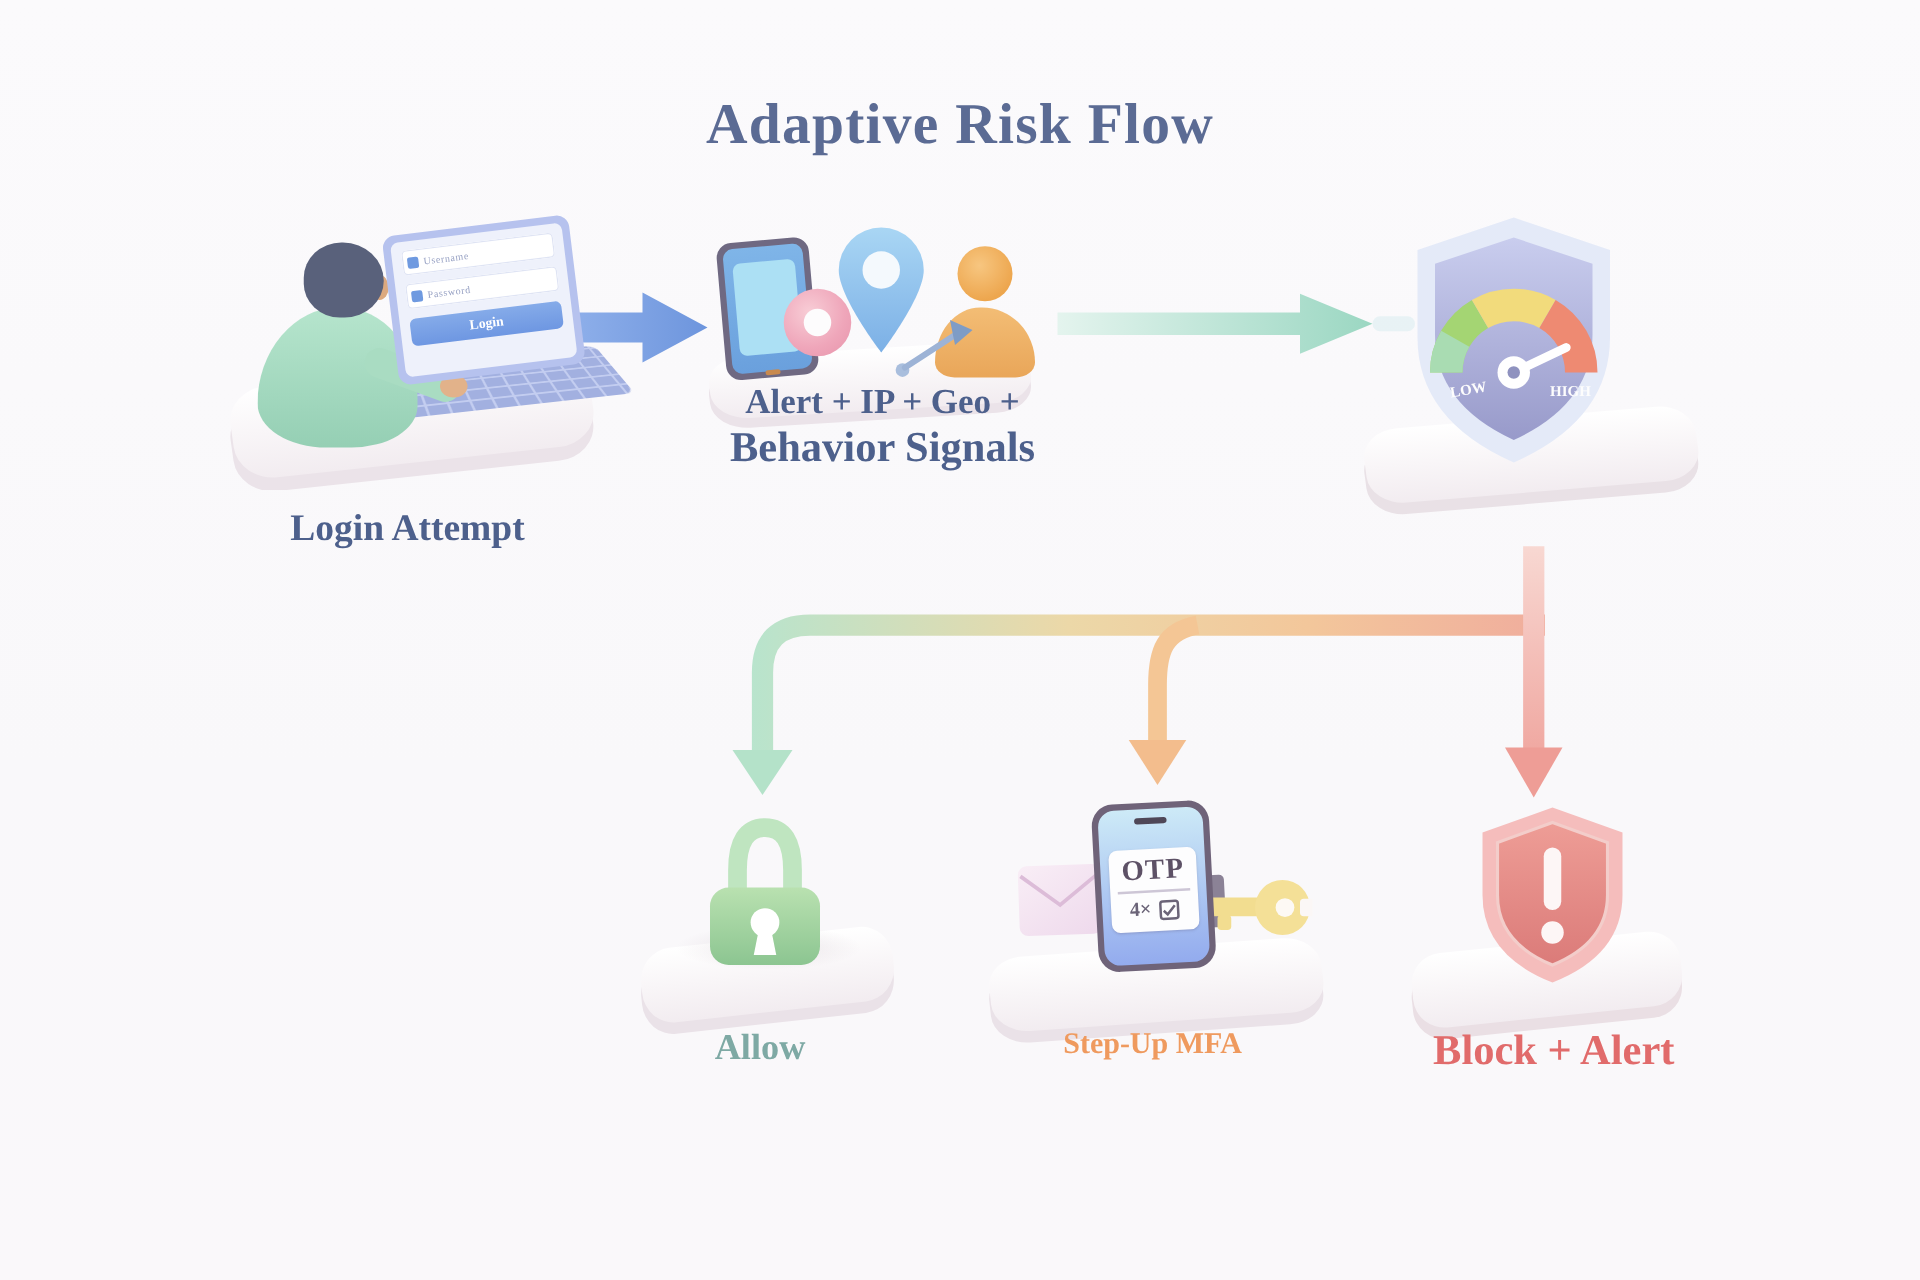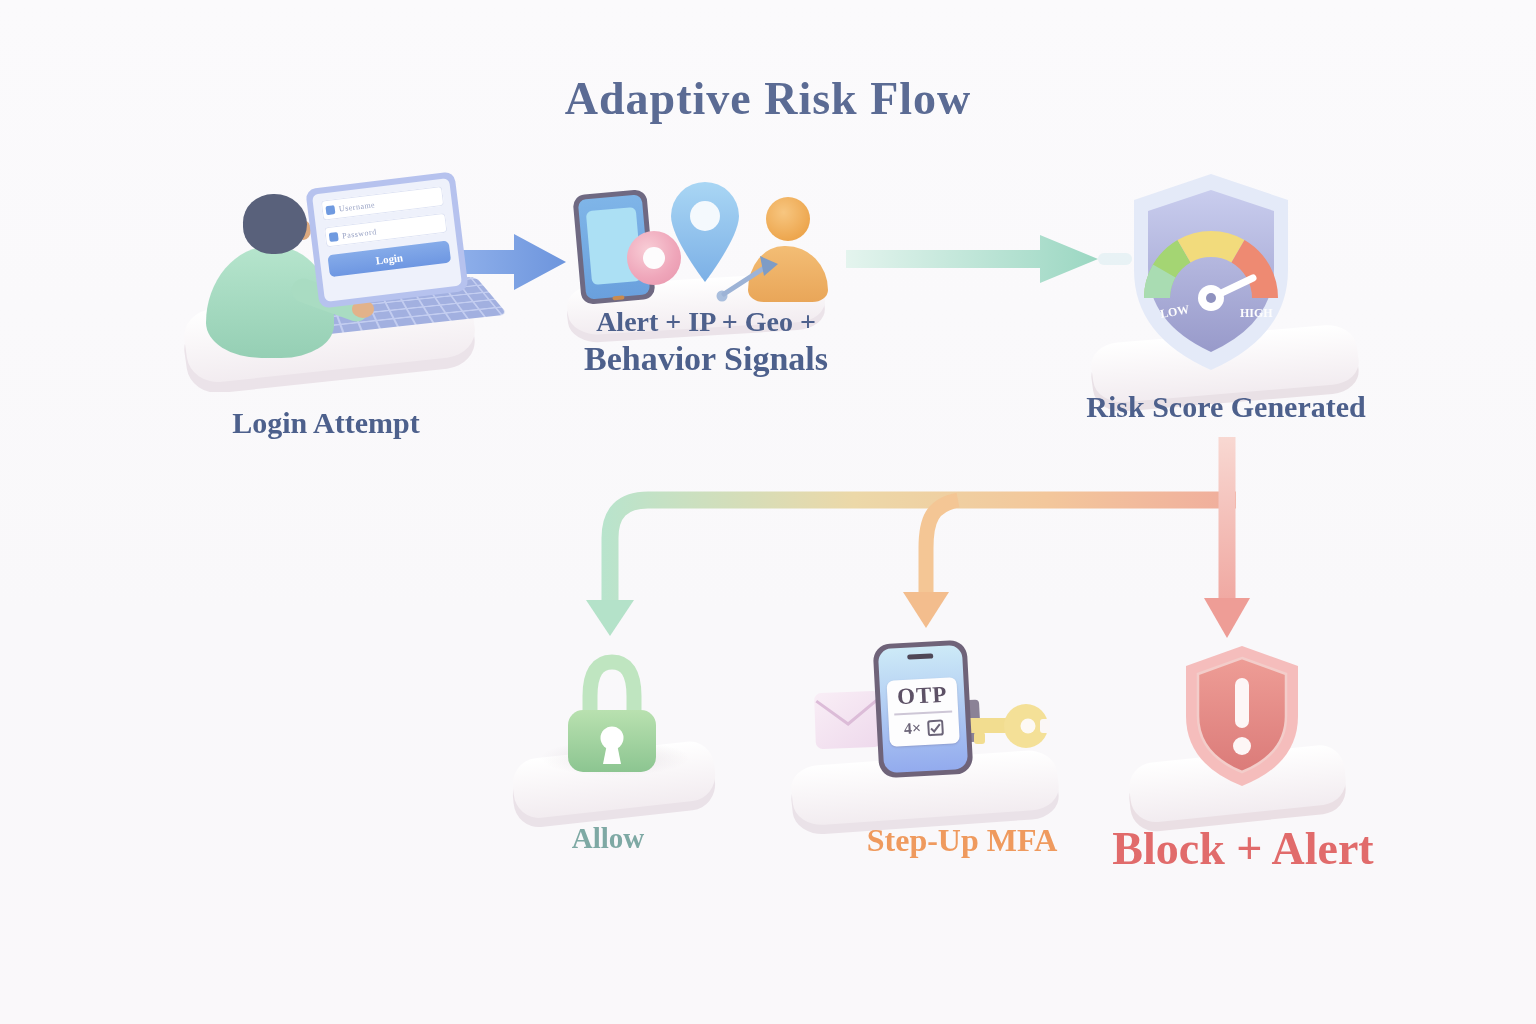--- a/index.html
+++ b/index.html
@@ -16,22 +16,22 @@
   }
   
   .node-label{
     transform:translateX(-50%); font-weight:bold; color:#4d608c; white-space:nowrap; text-align:center;
   }
   .lbl-login{left:303px; top:406px; font-size:30px;margin-left:23px;}
   .lbl-sig1{left:706px; top:306px; font-size:28px;}
   .lbl-sig2{left:706px; top:340px; font-size:34px;}
   .lbl-risk{left:1226px; top:390px; font-size:30px;}
   .lbl-allow{left:608px; top:822px; font-size:29px; color:#7ea9a4;}
-  .lbl-mfa{left:922px; top:822px; font-size:32px; color:#ef9a5e;margin-left:40px;}
-  .lbl-block{left:1243px; top:822px; font-size:46px; color:#e16b6b;}
+  .lbl-mfa{left:922px; top:822px; font-size:24px; color:#ef9a5e;}
+  .lbl-block{left:1243px; top:822px; font-size:34px; color:#e16b6b;}
   
   .platform{pointer-events:none;}
   
   .hair{left:243px; top:194px; width:64px; height:60px; background:#59617b; border-radius:48% 52% 50% 46%;}
   .ear{left:296px; top:220px; width:15px; height:20px; background:#dca97f; border-radius:50%;}
   .body-shirt{left:206px; top:246px; width:128px; height:112px;
     background:linear-gradient(180deg,#b6e5cd,#95cfb4);
     border-radius:52% 48% 42% 44% / 70% 66% 30% 32%;}
   .arm{left:290px; top:288px; width:80px; height:24px; background:#a9dcc2; border-radius:12px; transform:rotate(20deg);}
   .hand{left:352px; top:300px; width:22px; height:18px; background:#e2b28a; border-radius:50%;}
@@ -215,21 +215,20 @@
       <path d="M41,130 A54,54 0 0 1 48.2,103" fill="none" stroke="#a9dcb2" stroke-width="26"></path>
       <path d="M68,83.2 A54,54 0 0 1 122,83.2" fill="none" stroke="#f2db7c" stroke-width="26"></path>
       <path d="M122,83.2 A54,54 0 0 1 149,130" fill="none" stroke="#ee8a72" stroke-width="26"></path>
       <line x1="95" y1="130" x2="137" y2="110" stroke="#ffffff" stroke-width="7" stroke-linecap="round"></line>
       <circle cx="95" cy="130" r="13" fill="#ffffff"></circle>
       <circle cx="95" cy="130" r="5" fill="#8f92bf"></circle>
       <text x="44" y="148" font-size="12" font-weight="bold" fill="#fdfdfd" transform="rotate(-10 56 144)">LOW</text>
       <text x="124" y="149" font-size="12" font-weight="bold" fill="#fdfdfd">HIGH</text>
     </g>
   </svg>
-  <div class="abs node-label lbl-risk">Risk Score Generated</div>
 
   <svg class="abs platform" style="left:504px;top:736px" width="220" height="92" viewBox="0 0 300 120" preserveAspectRatio="none">
     <rect x="12" y="32" width="276" height="76" rx="34" fill="#eae2e8" transform="rotate(-6 150 70)"></rect>
     <rect x="12" y="18" width="276" height="78" rx="34" fill="url(#platTop)" transform="rotate(-6 150 57)"></rect>
   </svg>
   <div class="abs soft-shadow" style="left:540px;top:740px;width:150px;height:36px"></div>
   <svg class="abs" style="left:558px;top:646px" width="108" height="128" viewBox="0 0 108 128">
     <path d="M32,74 L32,50 Q32,16 54,16 Q76,16 76,50 L76,74" fill="none" stroke="#bfe5c0" stroke-width="15"></path>
     <rect x="10" y="64" width="88" height="62" rx="15" fill="url(#lockGrad)"></rect>
     <circle cx="54" cy="92" r="11.5" fill="#ffffff"></circle>

